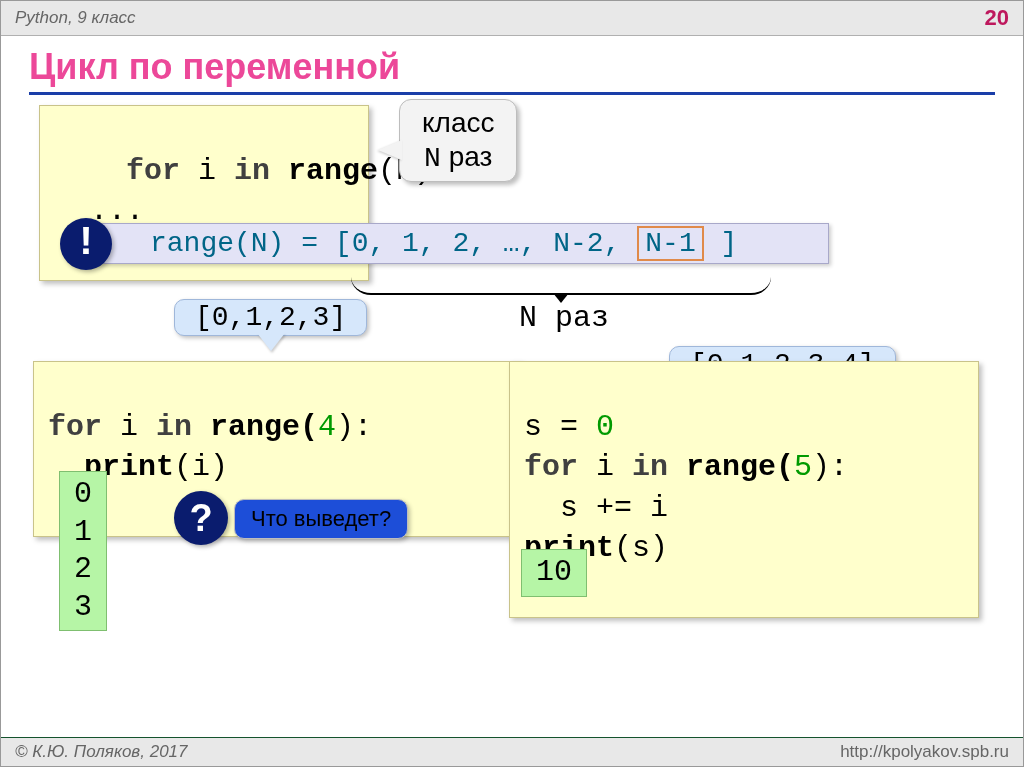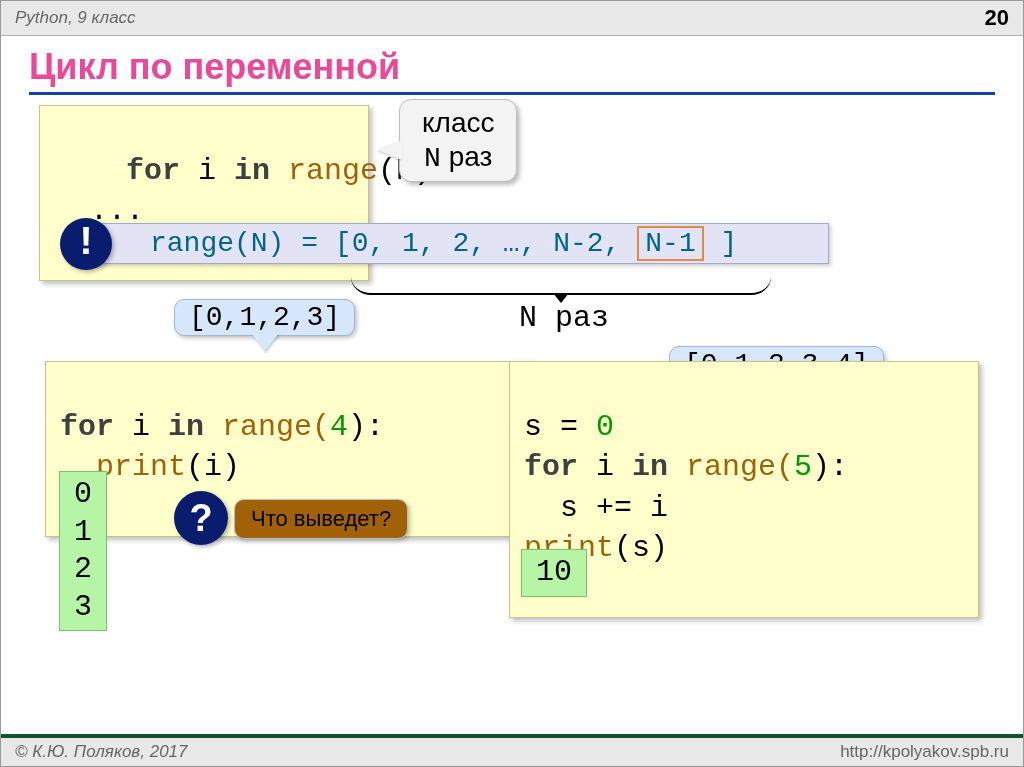--- a/index.html
+++ b/index.html
@@ -22,24 +22,24 @@
     font-size: 17px;
     padding: 4px 14px;
     display: flex;
     justify-content: space-between;
     align-items: center;
     gap: 12px;
   }
   .botbar {
     position: absolute;
     bottom: 0; left: 0; right: 0;
-    border-top: 4px solid #14532d;
+    border-top: 1px solid #14532d;
     border-bottom: none;
   }
-  .topbar .right { font-style: normal; font-weight: bold; font-size: 22px; color: #000000; }
+  .topbar .right { font-style: normal; font-weight: bold; font-size: 22px; color: #be185d; }
   .botbar .right { font-style: normal; }
 
   
   .slide-title {
     font-size: 36px;
     font-weight: bold;
     color: #ec4899;
     margin: 10px 28px 6px 28px;
     border-bottom: 3px solid #1a3ea8;
     padding-bottom: 4px;
@@ -72,21 +72,21 @@
     background: #ffffcc;
     border: 1px solid #c9c38a;
     box-shadow: 3px 3px 5px rgba(0,0,0,.25);
     font-family: "Courier New", monospace;
     font-size: 30px;
     line-height: 1.35;
     padding: 4px 14px 8px 14px;
     white-space: pre;
   }
   .codeblock .kw  { color: #404040; font-weight: bold; }
-  .codeblock .fn  { color: #a16207; font-weight: normal; }
+  .codeblock .fn  { color: #000000; font-weight: bold; }
   .codeblock .num { color: #009a00; }
   .codeblock .plain{ color: #000; }
 
   
   .infostrip {
     position: absolute;
     background: #e3e3f6;
     border: 1px solid #a8a8c9;
     box-shadow: 2px 2px 4px rgba(0,0,0,.2);
     font-family: "Courier New", monospace;
@@ -139,21 +139,21 @@
     width: 54px; height: 54px;
     border-radius: 50%;
     background: #0a1c6e;
     color: #fff;
     font-size: 38px; font-weight: bold;
     display:flex;align-items:center;justify-content:center;
     box-shadow: 2px 2px 4px rgba(0,0,0,.3);
   }
   .qbubble {
     position:absolute;
-    background:#a16207;
+    background:#1d4ed8;
     border:1px solid #bdbdbd;
     border-radius:10px;
     padding:6px 16px;
     font-size:22px;
     box-shadow:2px 2px 4px rgba(0,0,0,.25);
   }
 
   
   .output {
     position:absolute;
@@ -165,21 +165,21 @@
     line-height:1.25;
     white-space:pre;
   }
 
   
   .labelbub {
     position:absolute;
     background:#d6e7fb;
     border:1px solid #9fb7da;
     border-radius:10px;
-    padding:2px 14px;
+    padding:2px 20px;
     font-family:"Courier New",monospace;
     font-size:28px;
     box-shadow:2px 2px 4px rgba(0,0,0,.25);
   }
   .labelbub .tail {
     position:absolute;
     width:0;height:0;
     border-left:14px solid transparent;
     border-right:14px solid transparent;
     border-top:18px solid #d6e7fb;
@@ -222,21 +222,21 @@
 
   <div class="labelbub" style="left:145px; top:198px;">
     <span>[0,1,2,3]</span>
     <div class="tail"></div>
   </div>
   <div class="labelbub" style="left:640px; top:245px;">
     <span>[0,1,2,3,4]</span>
     <div class="tail" style="left:70%;"></div>
   </div>
 
-  <div class="codeblock" style="left:16px; top:260px; width:488px;">
+  <div class="codeblock" style="left:4px; top:260px; width:488px;">
 <span class="kw">for</span><span class="plain"> i </span><span class="kw">in</span><span class="fn"> range(</span><span class="num">4</span><span class="plain">):</span>
 <span class="fn">  print</span><span class="plain">(i)</span>
   </div>
 
   <div class="codeblock" style="left:480px; top:260px; width:470px;">
 <span class="plain">s = </span><span class="num">0</span>
 <span class="kw">for</span><span class="plain"> i </span><span class="kw">in</span><span class="fn"> range(</span><span class="num">5</span><span class="plain">):</span>
 <span class="plain">  s += i</span>
 <span class="fn">print</span><span class="plain">(s)</span>
   </div>

